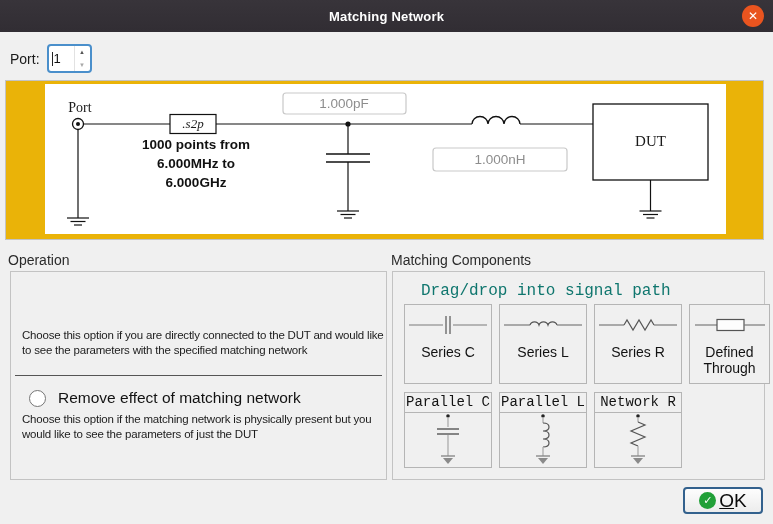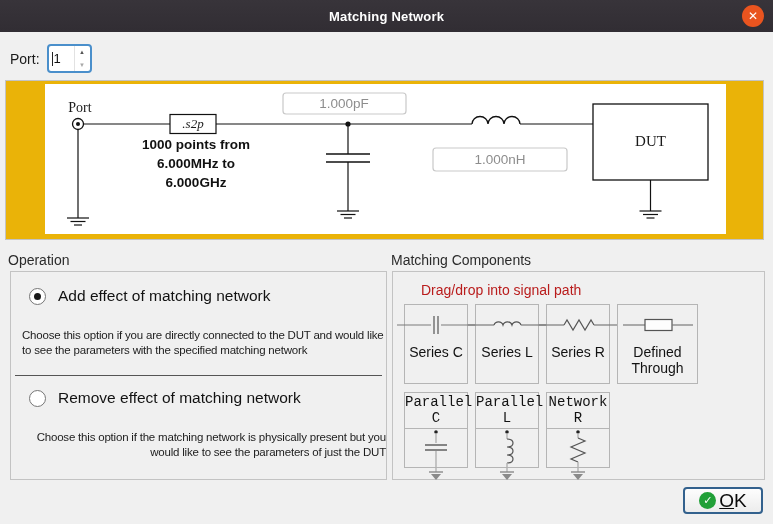--- a/index.html
+++ b/index.html
@@ -56,32 +56,32 @@
   }
   .radio-row .dot{width:7px;height:7px;border-radius:50%;background:#1a1a1a;}
   .radio-row .rlabel{font-size:15.5px;color:#121212;}
   .radio-1{top:15px;}
   .radio-2{top:117px;}
   .desc{
     position:absolute;left:11px;width:364px;font-size:11.5px;line-height:14.5px;
     color:#1c1c1c;letter-spacing:-.2px;
   }
   .desc-1{top:56px;}
-  .desc-2{top:158px;text-align:right;}
+  .desc-2{top:140px;}
   .op-divider{position:absolute;left:4px;right:4px;top:103px;border-top:1px solid #555;}
   
   .mc-box{
     position:absolute;left:392px;top:271px;width:371px;height:207px;
     border:1px solid #c3c3c3;background:#f0f0f0;
   }
-  .drag-hint{position:absolute;left:28px;top:10px;font-size:14px;color:#b91c1c;}
+  .drag-hint{position:absolute;left:28px;top:10px;font-size:16px;color:#0f766e;font-family:Liberation Mono, monospace;}
   .cards-row1{position:absolute;left:11px;top:32px;display:flex;gap:7px;}
   .cards-row2{position:absolute;left:11px;top:120px;display:flex;gap:7px;}
   .card{
-    width:64px;height:80px;border:1px solid #b5b5b5;background:#f0f0f0;
+    width:88px;height:80px;border:1px solid #b5b5b5;background:#f0f0f0;
     display:flex;flex-direction:column;align-items:center;cursor:grab;box-sizing:border-box;
   }
   .card .sym{flex:none;}
   .card .clabel{font-size:14px;color:#121212;text-align:center;line-height:16px;margin-top:1px;}
   .card.parallel{height:76px;}
   .card.parallel .clabel{width:100%;border-bottom:1px solid #b5b5b5;padding:1px 0 2px 0;margin:0;font-family:Liberation Mono, monospace;}
   
   .ok-btn{
     position:absolute;left:683px;top:487px;width:80px;height:27px;
     border:2px solid #33618d;border-radius:4px;
@@ -182,26 +182,20 @@
             <line x1="601.5" y1="134" x2="609.5" y2="134"></line>
         </g>
       </svg>
     </div>
   </div>
 
   <div class="heading op">Operation</div>
   <div class="heading mc">Matching Components</div>
 
   <div class="op-box">
-    <div class="radio-row radio-1">
-      <span class="circle">
-          <span class="dot"></span>
-        </span>
-      <span class="rlabel">Add effect of matching network</span>
-    </div>
     <div class="desc desc-1">Choose this option if you are directly connected to the DUT and would like to see the parameters with the specified matching network</div>
     <div class="op-divider"></div>
     <div class="radio-row radio-2">
       <span class="circle"></span>
       <span class="rlabel">Remove effect of matching network</span>
     </div>
     <div class="desc desc-2">Choose this option if the matching network is physically present but you would like to see the parameters of just the DUT</div>
   </div>
 
   <div class="mc-box">

